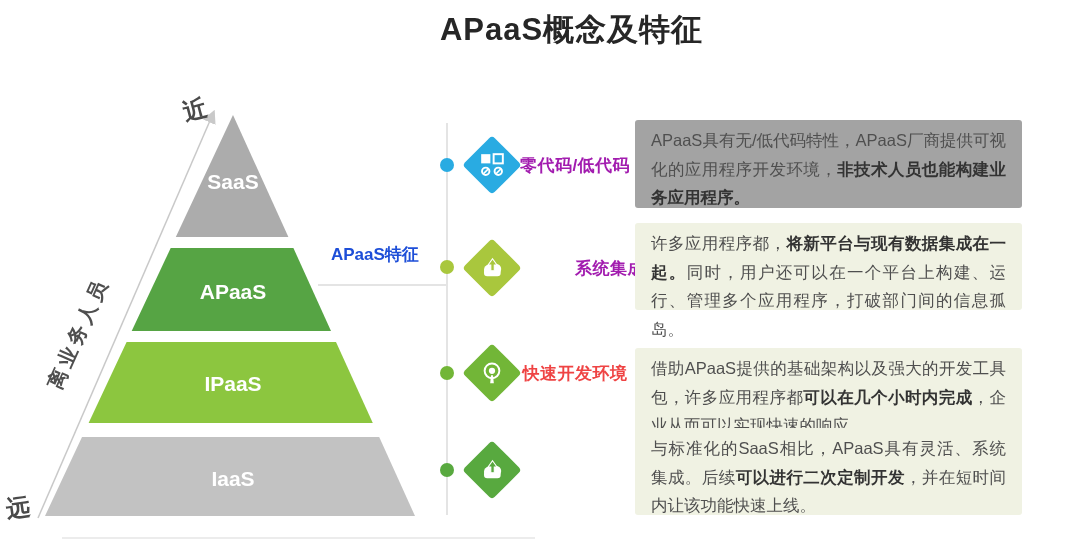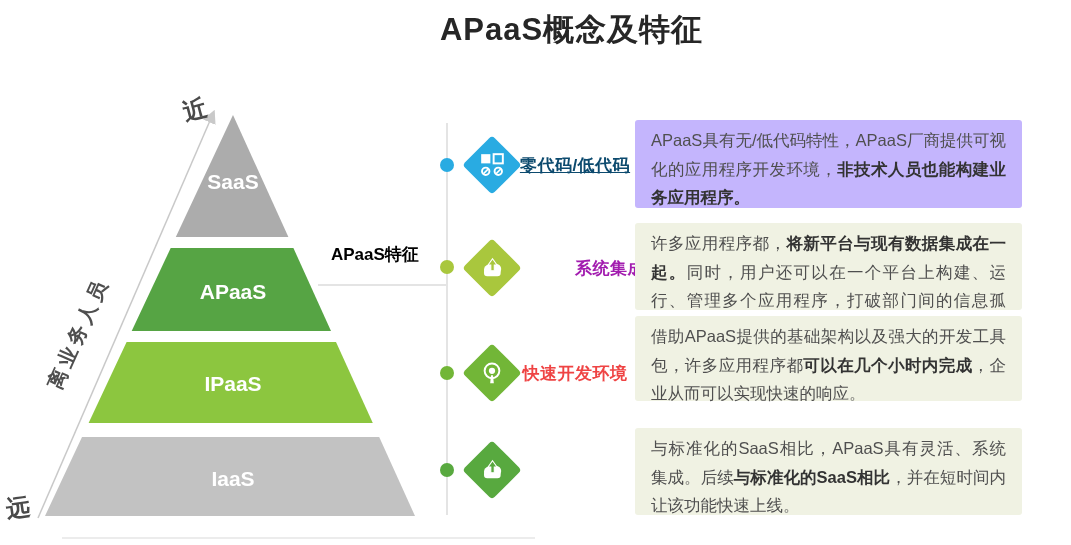--- a/index.html
+++ b/index.html
@@ -18,21 +18,21 @@
   .axis-far  { left:6px;  top:492px; transform:rotate(-8deg); }
   .axis-rotated {
     position:absolute; left:-7px; top:320px; width:170px; height:26px;
     text-align:center; font-size:20px; font-weight:bold; color:#4f4f4f;
     letter-spacing:4px; transform:rotate(-66deg);
   }
   .vline { position:absolute; left:446px; top:123px; width:2px; height:392px; }
   .hline { position:absolute; left:318px; top:284px; width:129px; height:2px; }
   .bracket-label {
     position:absolute; left:331px; top:243px; font-size:17px;
-    font-weight:bold; color:#000000;
+    font-weight:bold; color:#1d4ed8;
   }
   .dot { position:absolute; left:440px; width:14px; height:14px; border-radius:50%; }
   .diamond {
     position:absolute; left:471px; width:42px; height:42px;
     transform:rotate(45deg); border-radius:4px;
   }
   .f-icon { position:absolute; left:479px; width:26px; height:26px; }
   .f-label {
     position:absolute; left:505px; width:140px; text-align:center;
     font-size:17px; font-weight:bold; letter-spacing:0.5px;
@@ -82,48 +82,48 @@
   <div class="dot" style="top: 158px; background-color: rgb(41, 171, 226);"></div>
   <div class="diamond" style="top: 144px; background-color: rgb(41, 171, 226);"></div>
   <svg class="f-icon" style="top:152px" viewBox="0 0 24 24">
     <rect x="2" y="2" width="8.5" height="8.5" fill="#fff"></rect>
     <rect x="13.5" y="2" width="8.5" height="8.5" fill="none" stroke="#fff" stroke-width="1.8"></rect>
     <circle cx="6.2" cy="17.8" r="3.4" fill="none" stroke="#fff" stroke-width="1.8"></circle>
     <line x1="4" y1="20.2" x2="8.6" y2="15.6" stroke="#fff" stroke-width="1.4"></line>
     <circle cx="17.8" cy="17.8" r="3.4" fill="none" stroke="#fff" stroke-width="1.8"></circle>
     <line x1="15.6" y1="20.2" x2="20.2" y2="15.6" stroke="#fff" stroke-width="1.4"></line>
   </svg>
-  <div class="f-label" style="top: 154px; color: #0c4a6e; text-decoration: underline;">零代码/低代码</div>
-  <div class="desc-box" style="top: 120px; height: 88px; background-color: #c4b5fd;"><span>APaaS具有无/低代码特性，APaaS厂商提供可视化的应用程序开发环境，</span><span class="bold">非技术人员也能构建业务应用程序。</span></div>
+  <div class="f-label" style="top: 154px; color: #a21caf;">零代码/低代码</div>
+  <div class="desc-box" style="top: 120px; height: 88px; background-color: #a3a3a3;"><span>APaaS具有无/低代码特性，APaaS厂商提供可视化的应用程序开发环境，</span><span class="bold">非技术人员也能构建业务应用程序。</span></div>
 
   <div class="dot" style="top: 260px; background-color: rgb(169, 199, 61);"></div>
   <div class="diamond" style="top: 247px; background-color: rgb(169, 199, 61);"></div>
   <svg class="f-icon" style="top: 255px; color: rgb(169, 199, 61);" viewBox="0 0 24 24">
     <circle cx="9" cy="13.5" r="4.4" fill="#fff"></circle>
     <circle cx="15.5" cy="13" r="5" fill="#fff"></circle>
     <rect x="4.6" y="13" width="15.4" height="6.5" rx="3" fill="#fff"></rect>
     <polygon points="12.5,3.5 16.6,9.2 14.1,9.2 14.1,14.5 10.9,14.5 10.9,9.2 8.4,9.2" fill="currentColor" stroke="#fff" stroke-width="1"></polygon>
   </svg>
   <div class="f-label" style="top: 257px; color: #a21caf; text-align: right;">系统集成</div>
   <div class="desc-box" style="top: 223px; height: 87px; background-color: rgb(240, 242, 227);"><span>许多应用程序都，</span><span class="bold">将新平台与现有数据集成在一起。</span><span>同时，用户还可以在一个平台上构建、运行、管理多个应用程序，打破部门间的信息孤岛。</span></div>
 
   <div class="dot" style="top: 366px; background-color: rgb(114, 182, 55);"></div>
   <div class="diamond" style="top: 352px; background-color: rgb(114, 182, 55);"></div>
   <svg class="f-icon" style="top:360px" viewBox="0 0 24 24">
     <circle cx="12" cy="10" r="6.8" fill="none" stroke="#fff" stroke-width="1.8"></circle>
     <circle cx="12" cy="10" r="2.9" fill="#fff"></circle>
     <path d="M11.1,14 L12.9,14 L13.7,21.5 L10.3,21.5 Z" fill="#fff"></path>
   </svg>
   <div class="f-label" style="top: 362px; color: #ef4444;">快速开发环境</div>
-  <div class="desc-box" style="top: 316px; height: 85px; background-color: rgb(240, 242, 227);"><span>借助APaaS提供的基础架构以及强大的开发工具包，许多应用程序都</span><span class="bold">可以在几个小时内完成</span><span>，企业从而可以实现快速的响应。</span></div>
+  <div class="desc-box" style="top: 348px; height: 85px; background-color: rgb(240, 242, 227);"><span>借助APaaS提供的基础架构以及强大的开发工具包，许多应用程序都</span><span class="bold">可以在几个小时内完成</span><span>，企业从而可以实现快速的响应。</span></div>
 
   <div class="dot" style="top: 463px; background-color: rgb(88, 169, 63);"></div>
   <div class="diamond" style="top: 449px; background-color: rgb(88, 169, 63);"></div>
   <svg class="f-icon" style="top: 457px; color: rgb(88, 169, 63);" viewBox="0 0 24 24">
     <circle cx="9" cy="13.5" r="4.4" fill="#fff"></circle>
     <circle cx="15.5" cy="13" r="5" fill="#fff"></circle>
     <rect x="4.6" y="13" width="15.4" height="6.5" rx="3" fill="#fff"></rect>
     <polygon points="12.5,3.5 16.6,9.2 14.1,9.2 14.1,14.5 10.9,14.5 10.9,9.2 8.4,9.2" fill="currentColor" stroke="#fff" stroke-width="1"></polygon>
   </svg>
-  <div class="desc-box" style="top: 428px; height: 87px; background-color: rgb(240, 242, 227);"><span>与标准化的SaaS相比，APaaS具有灵活、系统集成。后续</span><span class="bold">与标准化的SaaS相比</span><span>，并在短时间内让该功能快速上线。</span></div>
+  <div class="desc-box" style="top: 428px; height: 87px; background-color: rgb(240, 242, 227);"><span>与标准化的SaaS相比，APaaS具有灵活、系统集成。后续</span><span class="bold">可以进行二次定制开发</span><span>，并在短时间内让该功能快速上线。</span></div>
 
   <div class="bottom-rule"></div>
 </div>
 
 </body></html>

